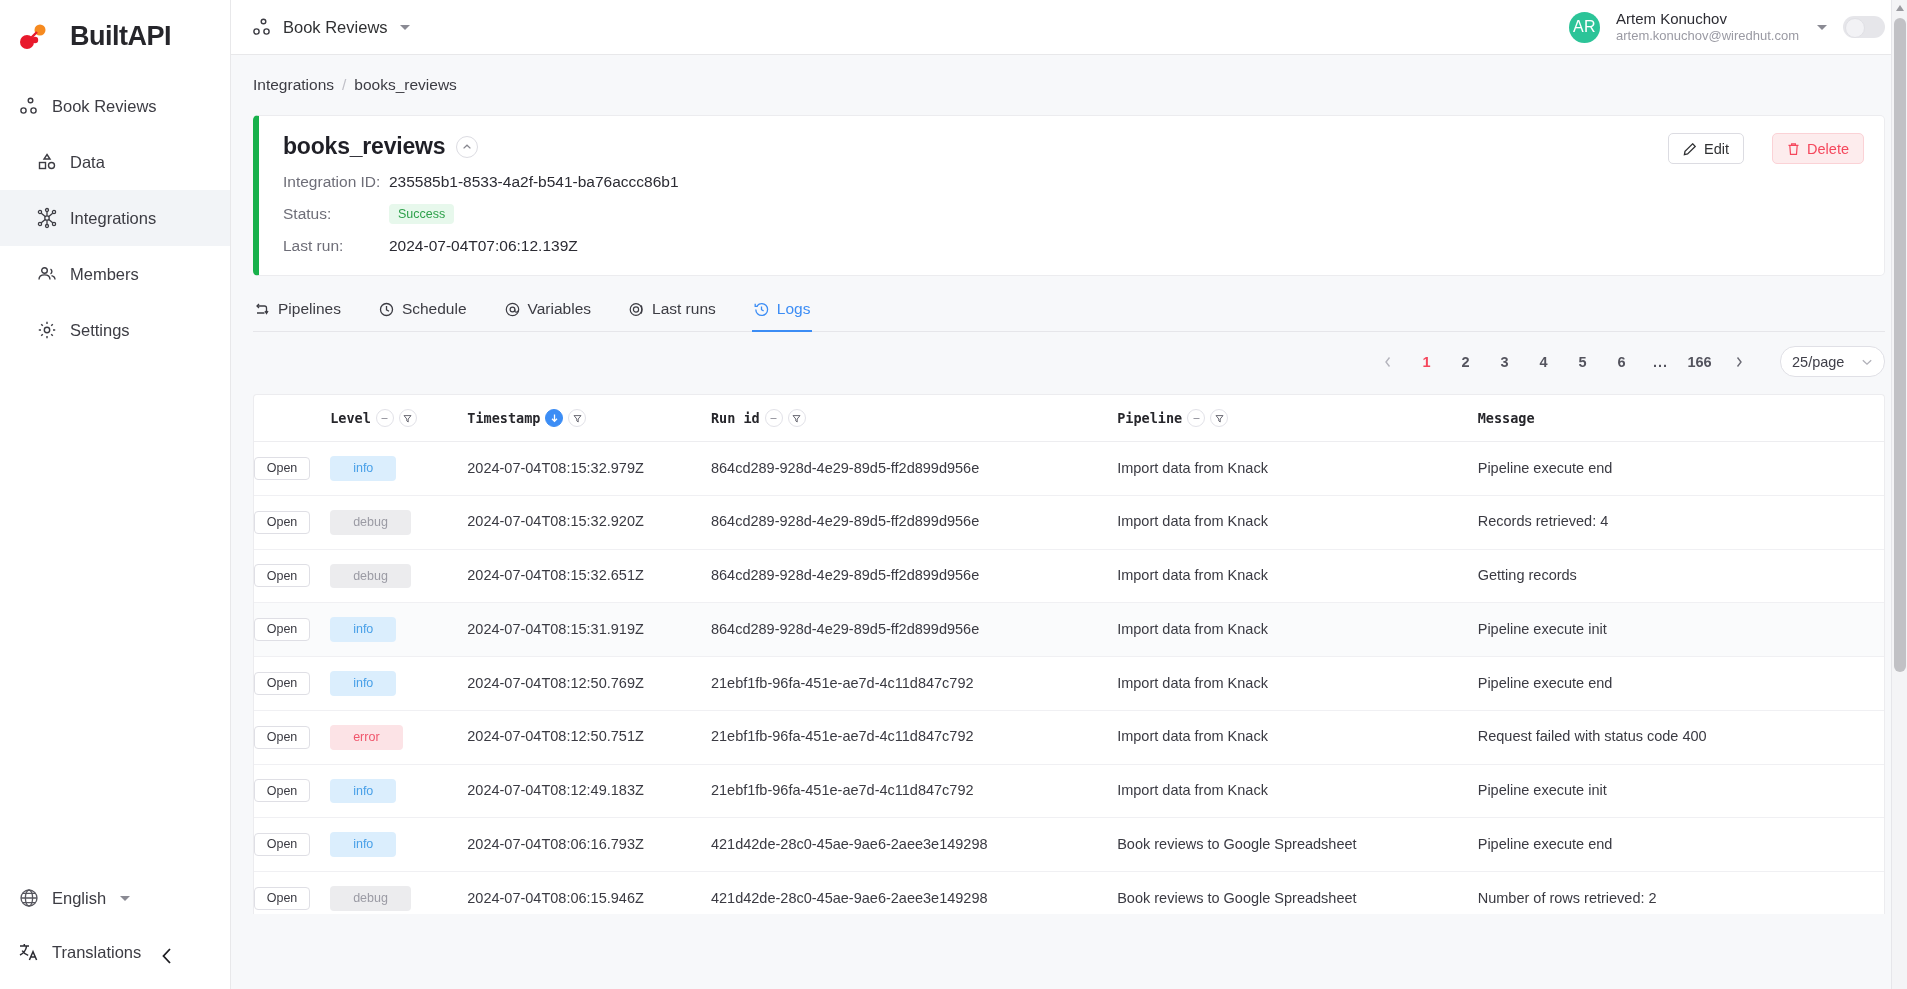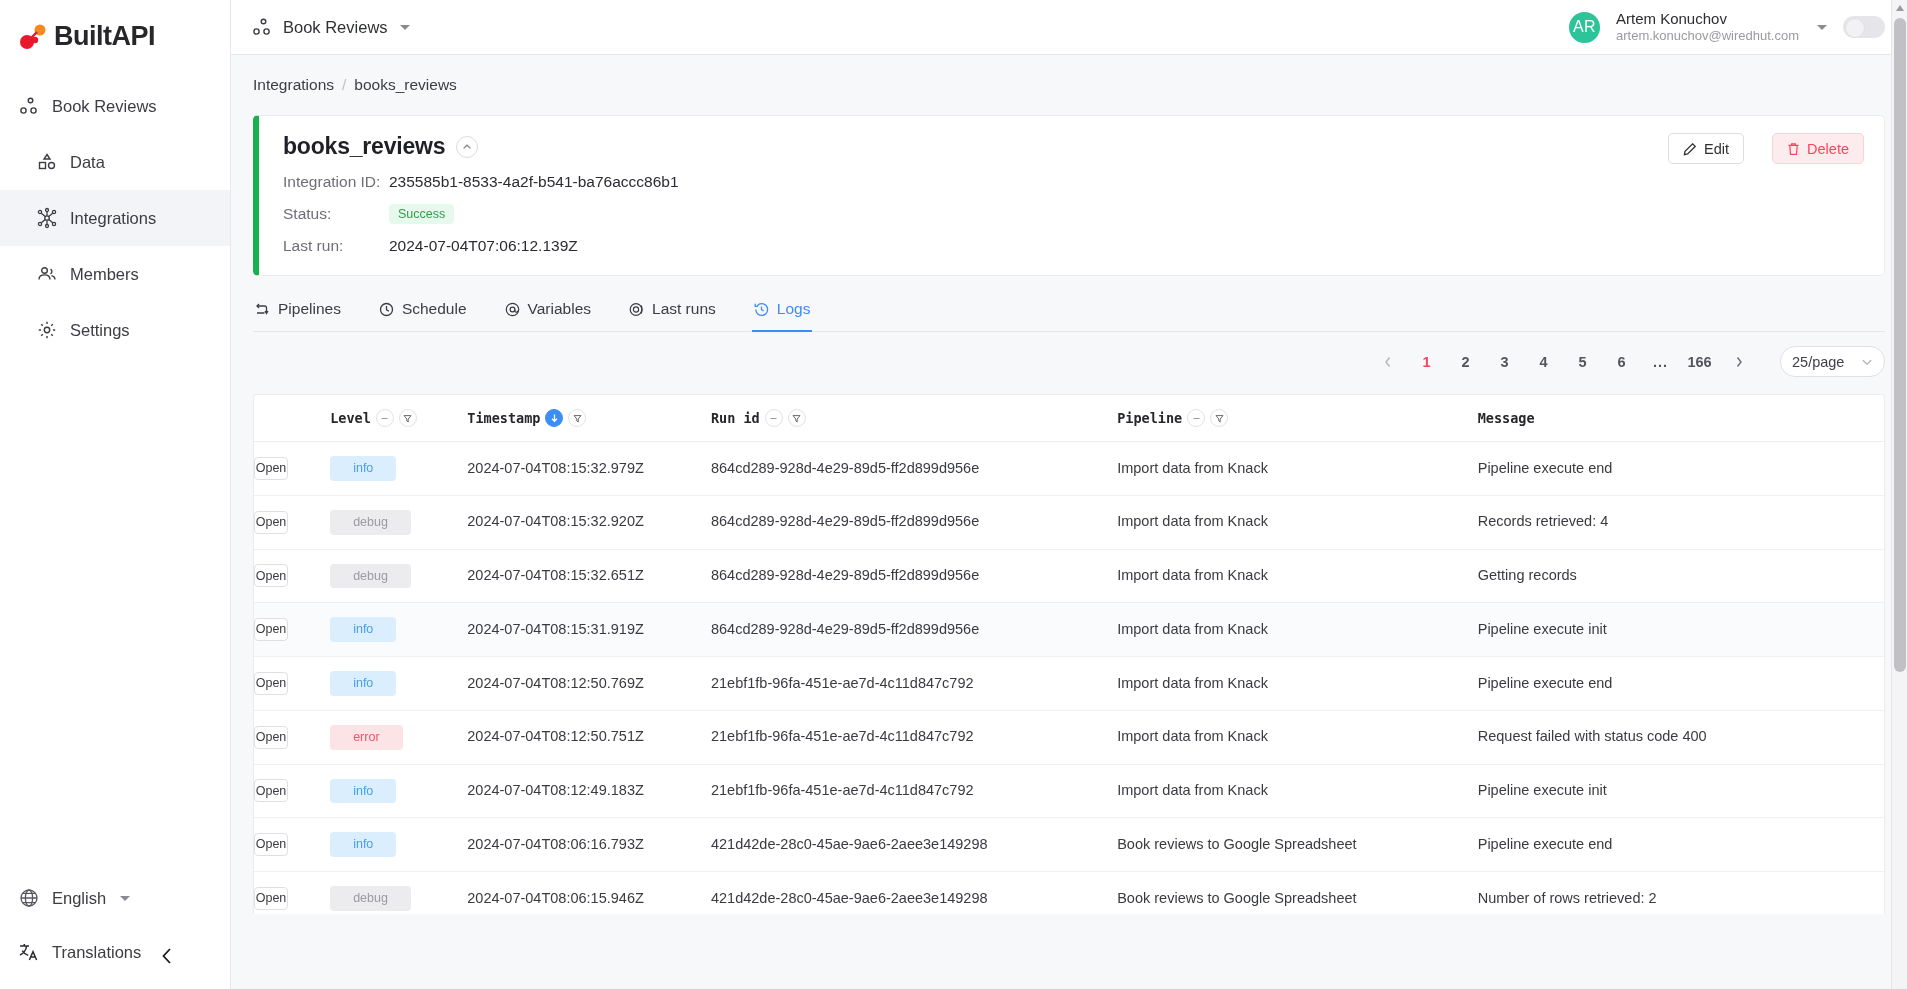--- a/index.html
+++ b/index.html
@@ -14,21 +14,21 @@
 
   
   .sidebar {
     width: 231px; min-width: 231px; height: 989px;
     background: #ffffff;
     border-right: 1px solid #e8e8ea;
     position: relative;
     display: flex; flex-direction: column;
   }
   .brand {
-    display: flex; align-items: center; gap: 3px;
+    display: flex; align-items: center; gap: 19px;
     padding: 17px 0 0 18px; height: 56px;
   }
   .brand-logo { width: 33px; height: 30px; flex: 0 0 33px; }
   .brand-name {
     font-size: 27px; font-weight: bold; letter-spacing: -0.5px;
     color: #26262b;
   }
   .nav { margin-top: 22px; }
   .nav-item {
     display: flex; align-items: center; gap: 12px;
@@ -188,21 +188,21 @@
   }
   .icon-circle.filled { background: #3c8df5; border-color: #3c8df5; }
   tbody td {
     font-size: 14.5px; color: #3a3a42; padding: 14px 0;
     border-bottom: 1px solid #f0f0f3; vertical-align: middle;
     line-height: 1.5;
   }
   tbody tr.alt td { background: #fafbfc; }
   .open-btn {
     display: inline-flex; align-items: center; justify-content: center;
-    width: 34px; height: 23px; border: 1px solid #dfdfe5; border-radius: 4px;
+    width: 56px; height: 23px; border: 1px solid #dfdfe5; border-radius: 4px;
     background: #fff; font-size: 12.5px; color: #3a3a42; cursor: pointer;
   }
   .lvl {
     display: inline-flex; align-items:center; justify-content:center;
     padding: 3px 23px; border-radius: 4px; font-size: 12.5px;
   }
   .lvl-info  { background: #dbeefd; color: #49a0e8; }
   .lvl-debug { background: #ececee; color: #9b9ba4; }
   .lvl-error { background: #fce3e6; color: #f0566c; }
 

